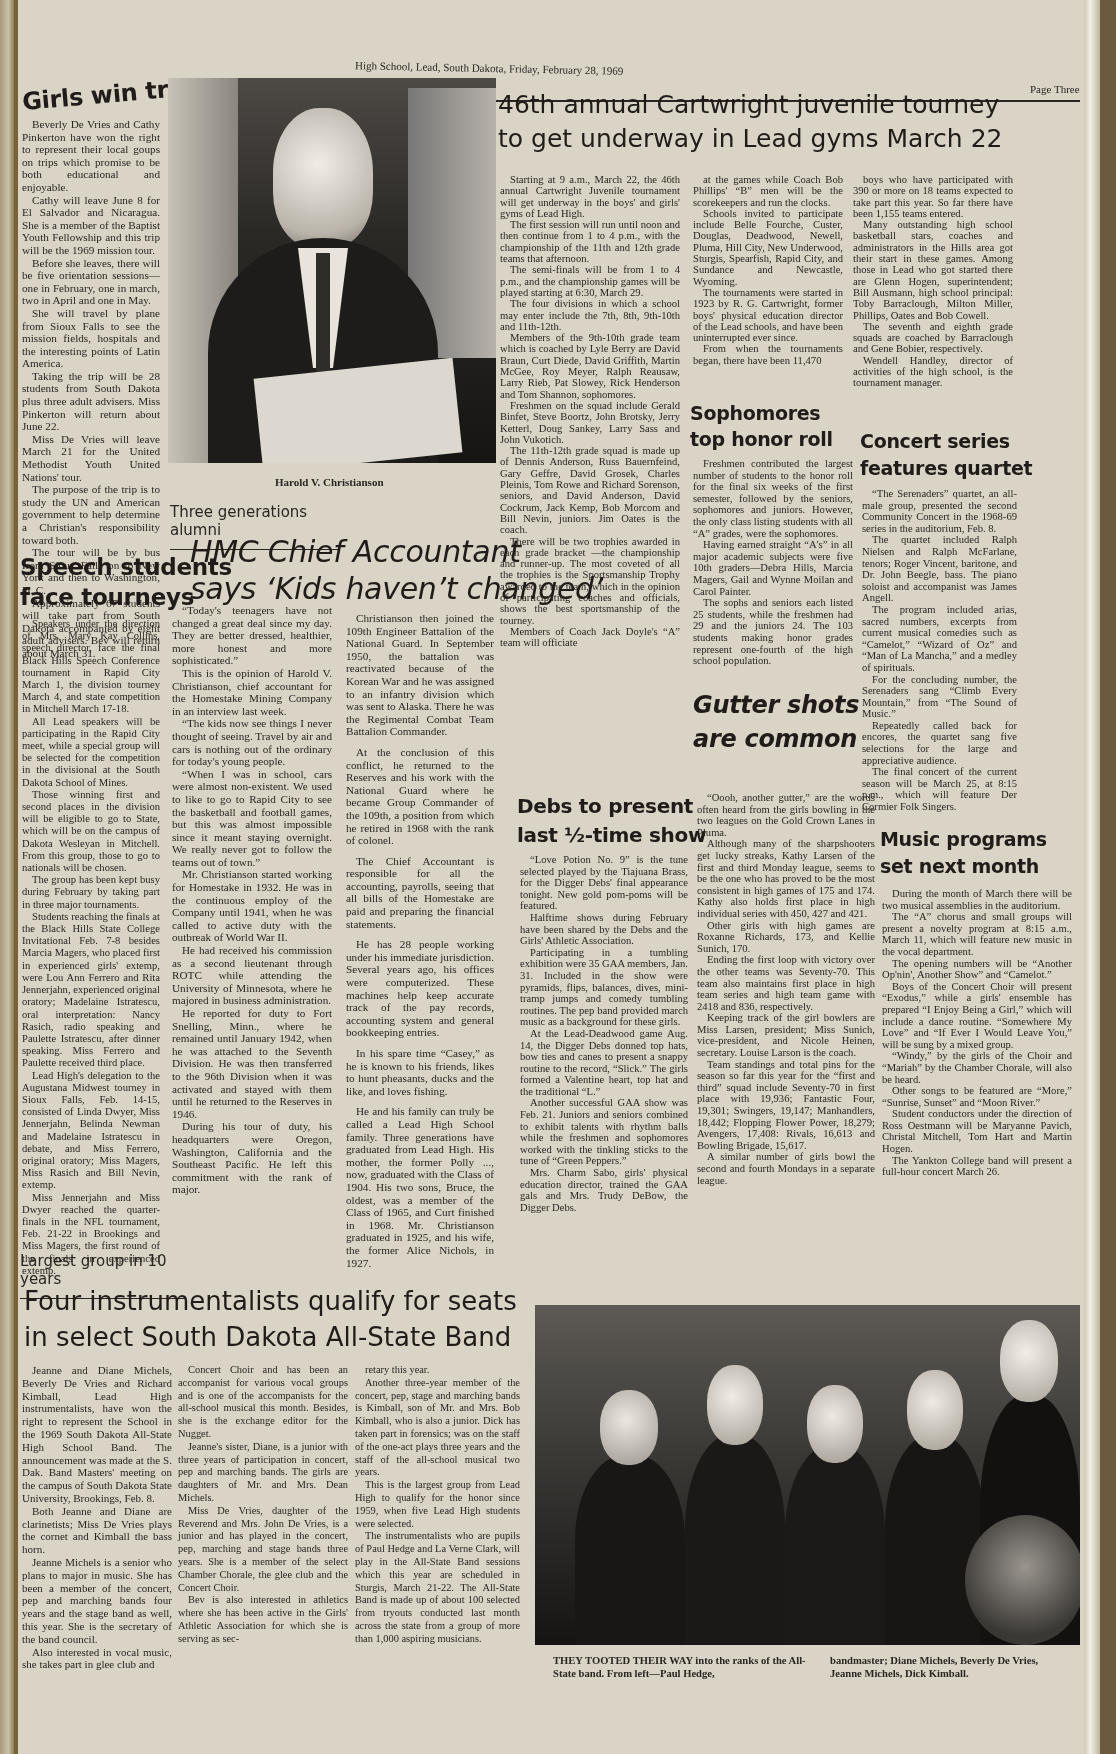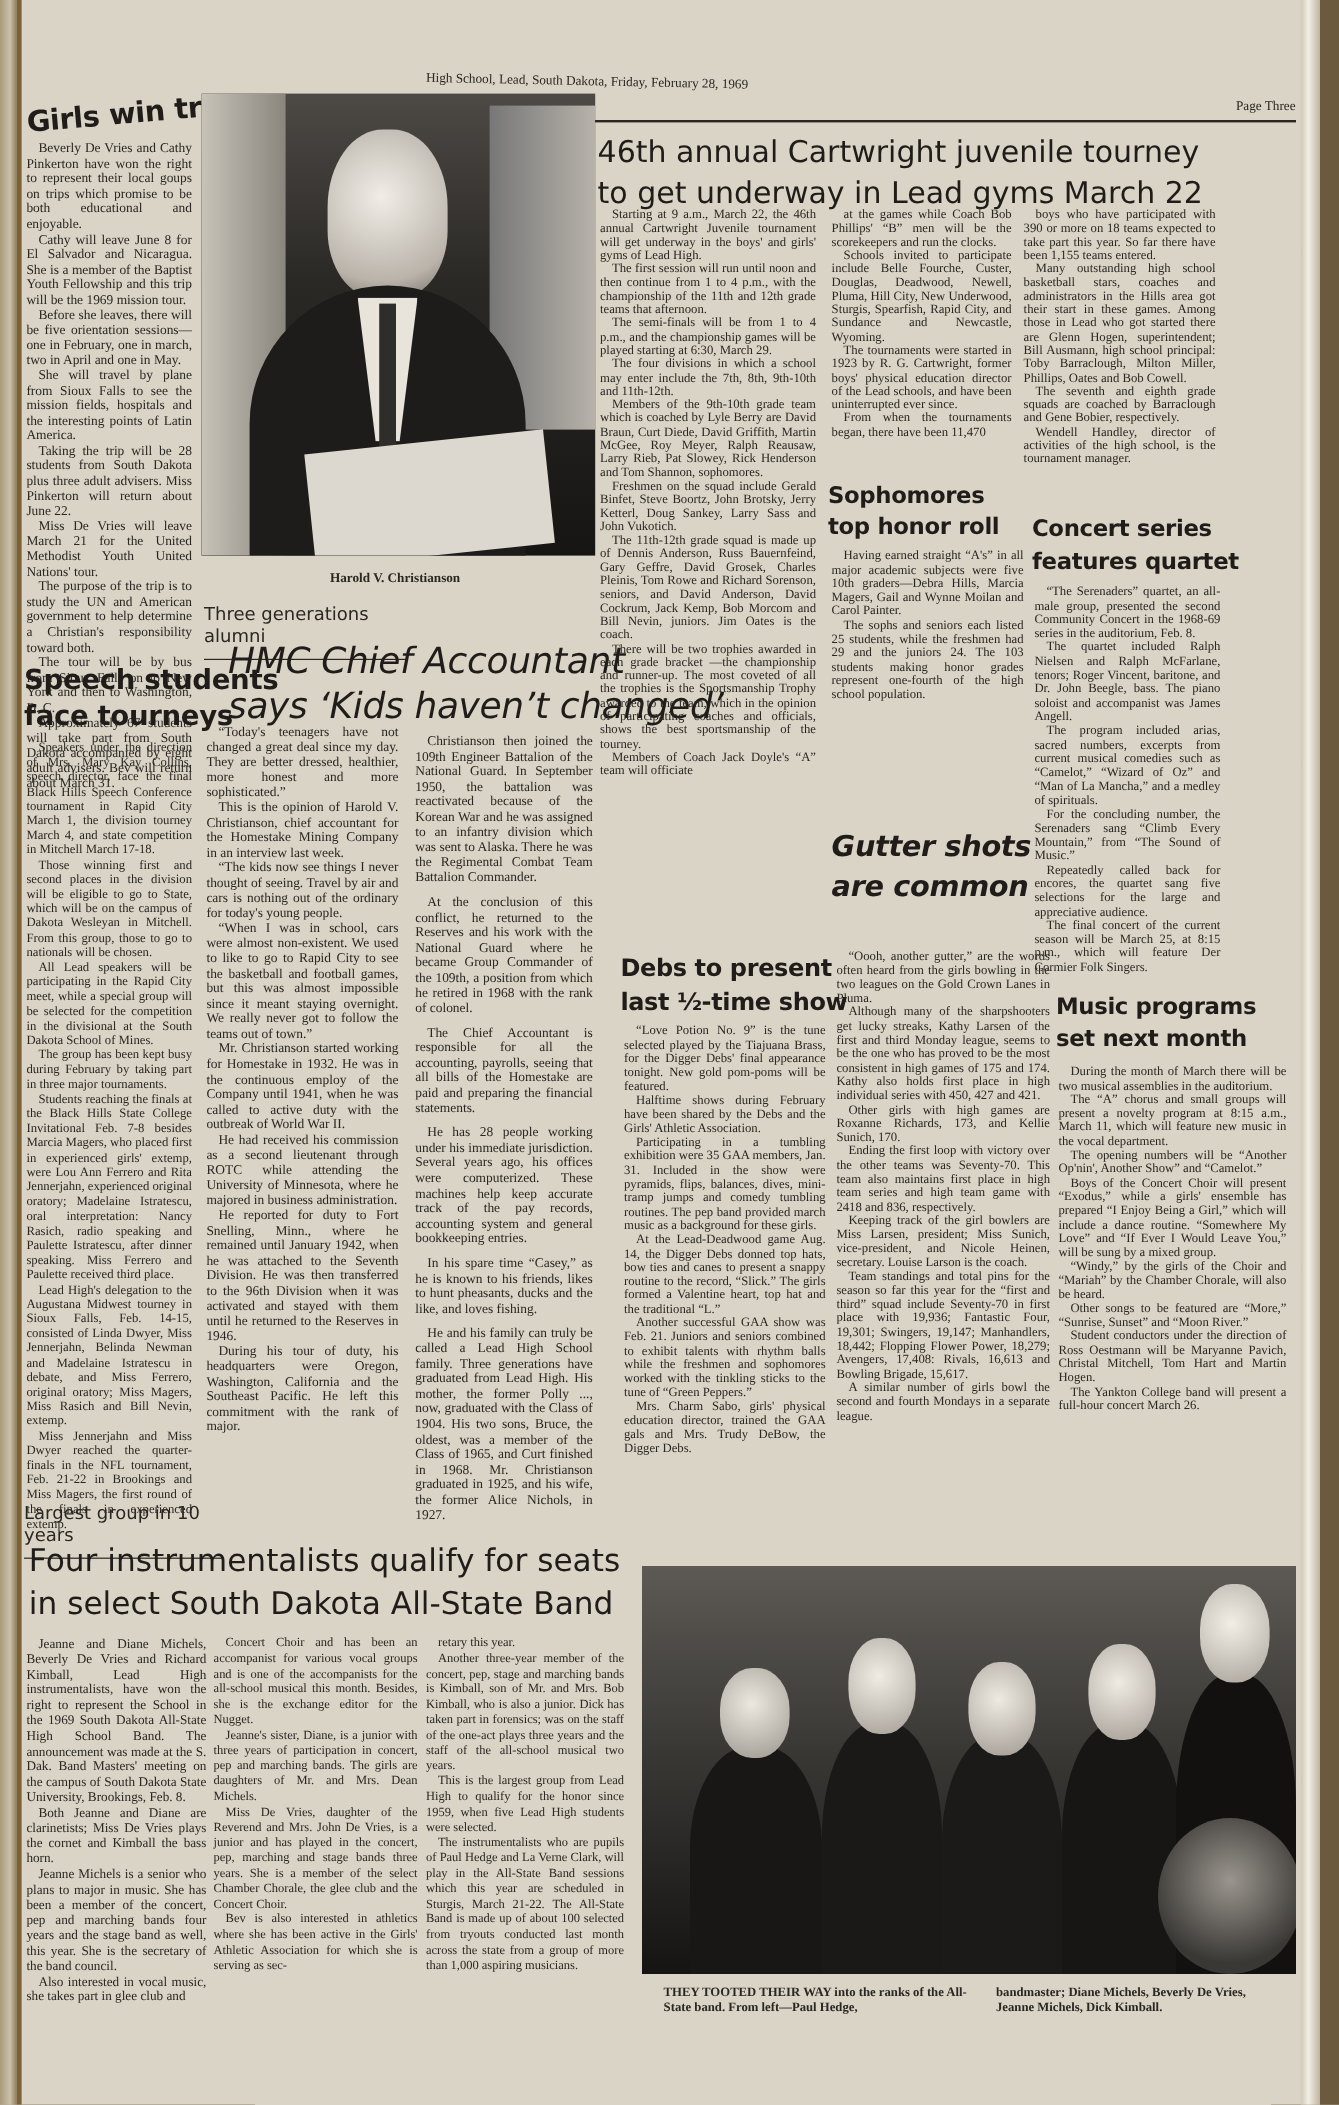--- a/index.html
+++ b/index.html
@@ -44,22 +44,22 @@
     </div>
   </section>
 
   <section>
     <div class="abs hd-sans" style="left:20px;top:552px;font-size:23px;line-height:30px;">
       <div>Speech students</div>
       <div>face tourneys</div>
     </div>
     <div class="abs body-text" style="left:22px;top:618px;width:138px;font-size:10.6px;line-height:12.2px;">
       <p>Speakers under the direction of Mrs. Mary Kay Collins, speech director, face the final Black Hills Speech Conference tournament in Rapid City March 1, the division tourney March 4, and state competition in Mitchell March 17-18.</p>
+      <p>All Lead speakers will be participating in the Rapid City meet, while a special group will be selected for the competition in the divisional at the South Dakota School of Mines.</p>
       <p>Those winning first and second places in the division will be eligible to go to State, which will be on the campus of Dakota Wesleyan in Mitchell. From this group, those to go to nationals will be chosen.</p>
-      <p>All Lead speakers will be participating in the Rapid City meet, while a special group will be selected for the competition in the divisional at the South Dakota School of Mines.</p>
       <p>The group has been kept busy during February by taking part in three major tournaments.</p>
       <p>Students reaching the finals at the Black Hills State College Invitational Feb. 7-8 besides Marcia Magers, who placed first in experienced girls' extemp, were Lou Ann Ferrero and Rita Jennerjahn, experienced original oratory; Madelaine Istratescu, oral interpretation: Nancy Rasich, radio speaking and Paulette Istratescu, after dinner speaking. Miss Ferrero and Paulette received third place.</p>
       <p>Lead High's delegation to the Augustana Midwest tourney in Sioux Falls, Feb. 14-15, consisted of Linda Dwyer, Miss Jennerjahn, Belinda Newman and Madelaine Istratescu in debate, and Miss Ferrero, original oratory; Miss Magers, Miss Rasich and Bill Nevin, extemp.</p>
       <p>Miss Jennerjahn and Miss Dwyer reached the quarter-finals in the NFL tournament, Feb. 21-22 in Brookings and Miss Magers, the first round of the finals in experienced extemp.</p>
     </div>
   </section>
 
   <div class="photo" style="left:168px;top:78px;width:328px;height:385px;background:linear-gradient(180deg,#4d4945 0%,#2b2926 40%,#161513 100%);">
     <div class="abs" style="left:0;top:0;width:70px;height:385px;background:linear-gradient(90deg,#c8c3b9,#8a857d);"></div>
     <div class="abs" style="left:240px;top:10px;width:88px;height:270px;background:linear-gradient(90deg,#777,#b7b2aa);"></div>
@@ -91,21 +91,21 @@
       <p style="margin-bottom:8px;">Christianson then joined the 109th Engineer Battalion of the National Guard. In September 1950, the battalion was reactivated because of the Korean War and he was assigned to an infantry division which was sent to Alaska. There he was the Regimental Combat Team Battalion Commander.</p>
       <p style="margin-bottom:8px;">At the conclusion of this conflict, he returned to the Reserves and his work with the National Guard where he became Group Commander of the 109th, a position from which he retired in 1968 with the rank of colonel.</p>
       <p style="margin-bottom:8px;">The Chief Accountant is responsible for all the accounting, payrolls, seeing that all bills of the Homestake are paid and preparing the financial statements.</p>
       <p style="margin-bottom:8px;">He has 28 people working under his immediate jurisdiction. Several years ago, his offices were computerized. These machines help keep accurate track of the pay records, accounting system and general bookkeeping entries.</p>
       <p style="margin-bottom:8px;">In his spare time “Casey,” as he is known to his friends, likes to hunt pheasants, ducks and the like, and loves fishing.</p>
       <p>He and his family can truly be called a Lead High School family. Three generations have graduated from Lead High. His mother, the former Polly ..., now, graduated with the Class of 1904. His two sons, Bruce, the oldest, was a member of the Class of 1965, and Curt finished in 1968. Mr. Christianson graduated in 1925, and his wife, the former Alice Nichols, in 1927.</p>
     </div>
   </section>
 
   <section>
-    <div class="abs hd-sans" style="left:498px;top:110px;font-size:25px;line-height:34px;font-weight:normal;letter-spacing:0;">
+    <div class="abs hd-sans" style="left:498px;top:88px;font-size:25px;line-height:34px;font-weight:normal;letter-spacing:0;">
       <div>46th annual Cartwright juvenile tourney</div>
       <div>to get underway in Lead gyms March 22</div>
     </div>
     <div class="abs body-text" style="left:500px;top:174px;width:180px;font-size:10.6px;line-height:11.3px;">
       <p>Starting at 9 a.m., March 22, the 46th annual Cartwright Juvenile tournament will get underway in the boys' and girls' gyms of Lead High.</p>
       <p>The first session will run until noon and then continue from 1 to 4 p.m., with the championship of the 11th and 12th grade teams that afternoon.</p>
       <p>The semi-finals will be from 1 to 4 p.m., and the championship games will be played starting at 6:30, March 29.</p>
       <p>The four divisions in which a school may enter include the 7th, 8th, 9th-10th and 11th-12th.</p>
       <p>Members of the 9th-10th grade team which is coached by Lyle Berry are David Braun, Curt Diede, David Griffith, Martin McGee, Roy Meyer, Ralph Reausaw, Larry Rieb, Pat Slowey, Rick Henderson and Tom Shannon, sophomores.</p>
       <p>Freshmen on the squad include Gerald Binfet, Steve Boortz, John Brotsky, Jerry Ketterl, Doug Sankey, Larry Sass and John Vukotich.</p>
@@ -126,20 +126,21 @@
       <p>Wendell Handley, director of activities of the high school, is the tournament manager.</p>
     </div>
   </section>
 
   <section>
     <div class="abs hd-sans" style="left:690px;top:400px;font-size:19px;line-height:26px;">
       <div>Sophomores</div>
       <div>top honor roll</div>
     </div>
     <div class="abs body-text" style="left:693px;top:458px;width:160px;font-size:10.6px;line-height:11.6px;">
+      <p>Freshmen contributed the largest number of students to the honor roll for the final six weeks of the first semester, followed by the seniors, sophomores and juniors. However, the only class listing students with all “A” grades, were the sophomores.</p>
       <p>Having earned straight “A's” in all major academic subjects were five 10th graders—Debra Hills, Marcia Magers, Gail and Wynne Moilan and Carol Painter.</p>
       <p>The sophs and seniors each listed 25 students, while the freshmen had 29 and the juniors 24. The 103 students making honor grades represent one-fourth of the high school population.</p>
     </div>
   </section>
 
   <section>
     <div class="abs hd-sans" style="left:860px;top:428px;font-size:19px;line-height:27px;">
       <div>Concert series</div>
       <div>features quartet</div>
     </div>

